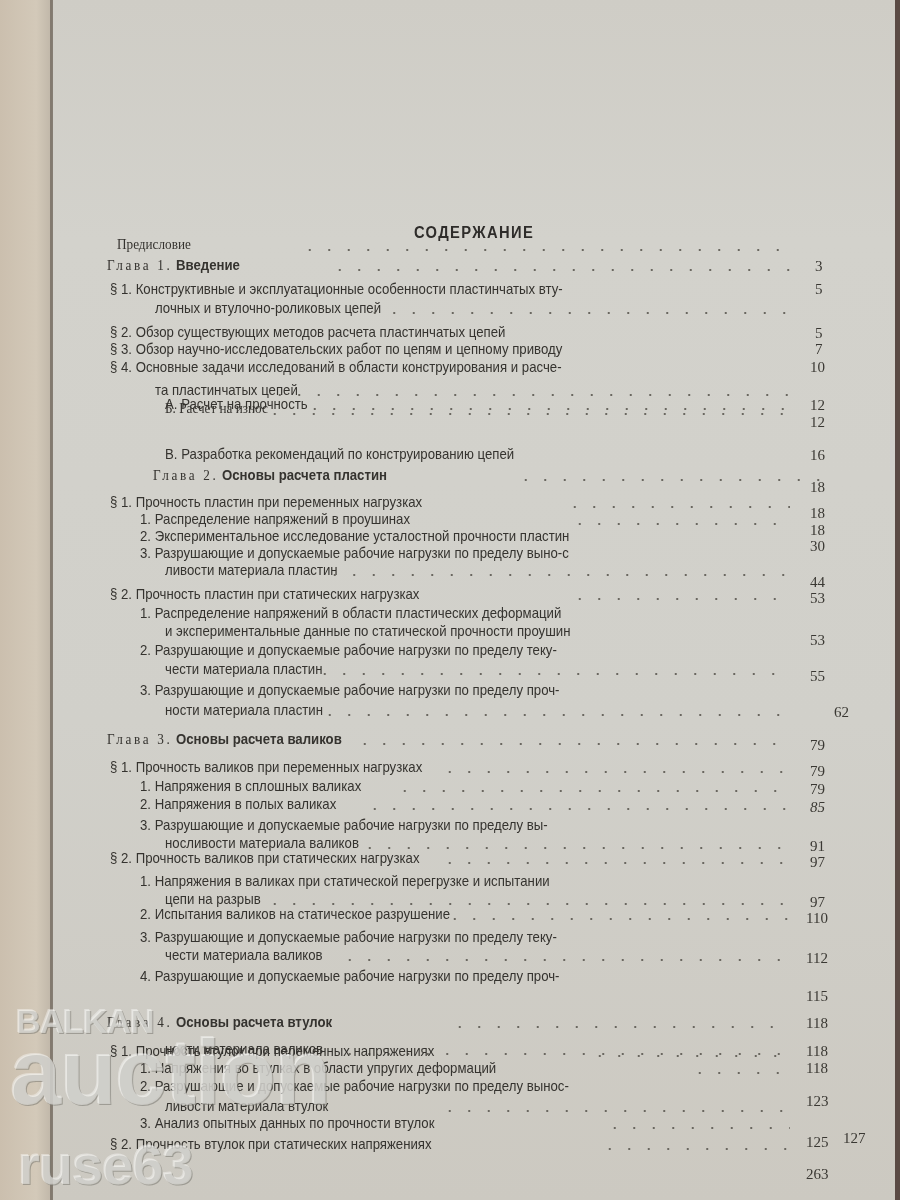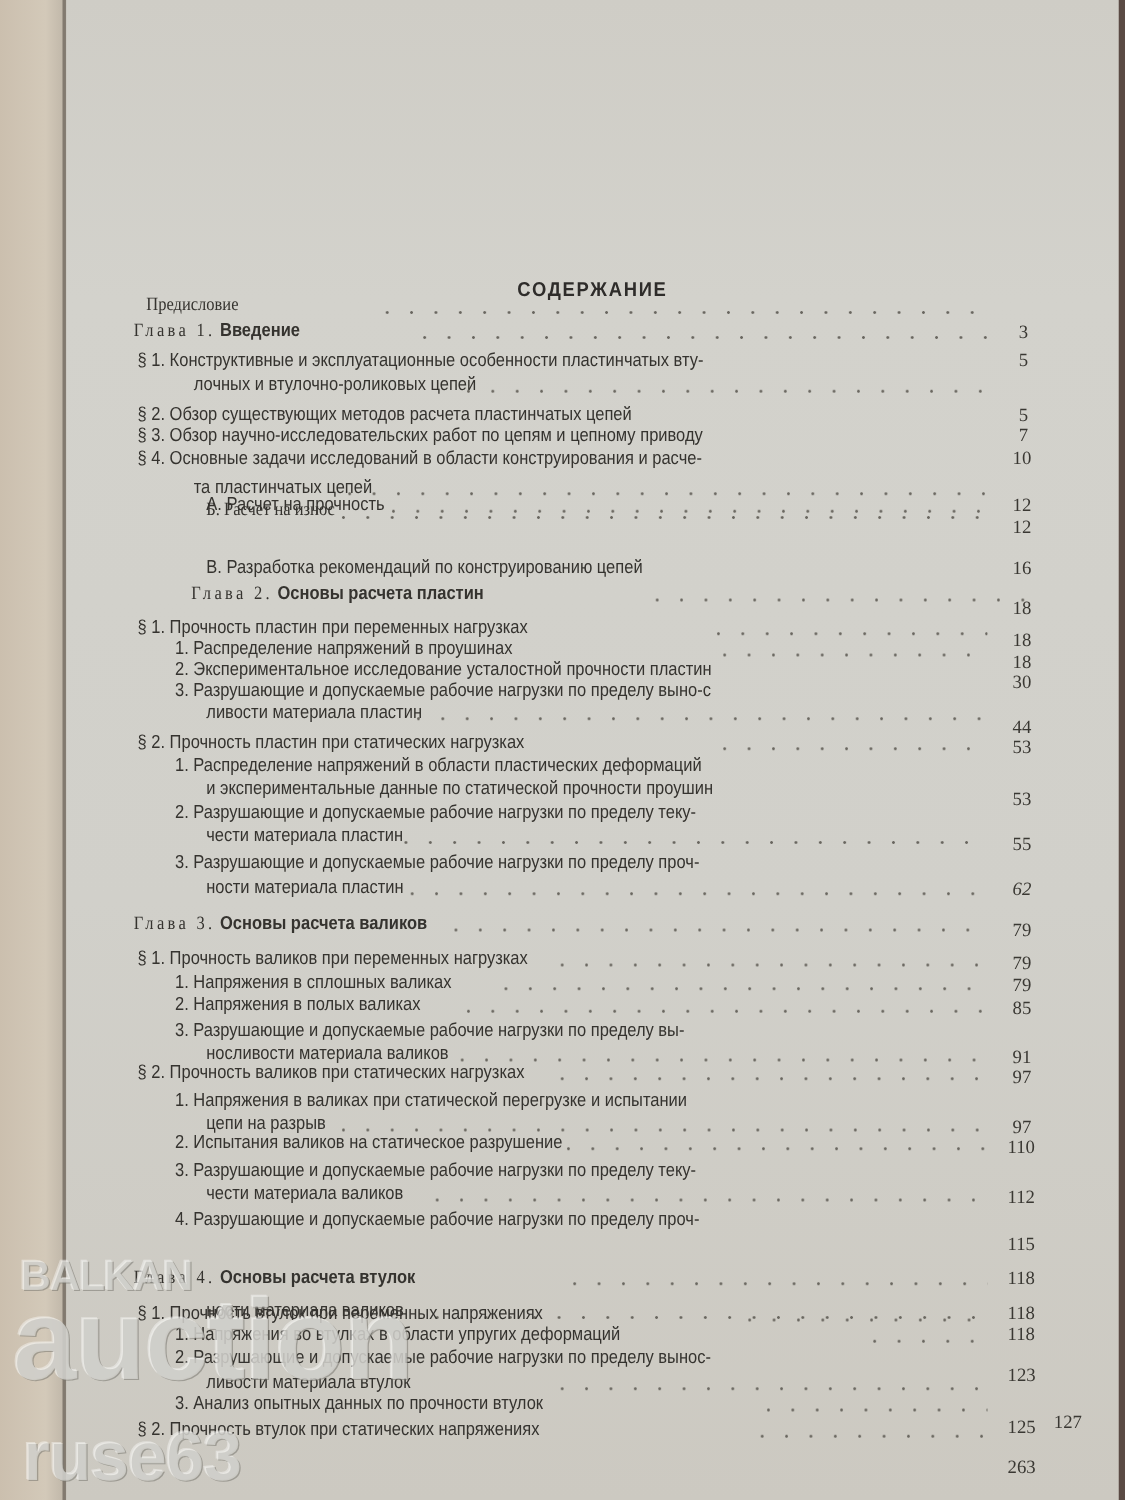--- a/index.html
+++ b/index.html
@@ -164,41 +164,41 @@
         <div class="dots" style="left: 262px; width: 475px; top: 12px;"></div>
       </div>
       <div class="pg" style="top: 668px; left: 757px;">55</div>
       <div class="line" style="top: 681px;">
         <span class="txt" style="left: 87px;">3. Разрушающие и допускаемые рабочие нагрузки по пределу проч-</span>
       </div>
       <div class="line" style="top: 701px;">
         <span class="txt" style="left: 112px;">ности материала пластин</span>
         <div class="dots" style="left: 267px; width: 470px; top: 12px;"></div>
       </div>
-      <div class="pg" style="top: 704px; left: 757px; font-style: italic;">62</div>
+      <div class="pg" style="top: 704px; left: 781px;">62</div>
       <div class="line" style="top: 730px;">
         <span class="txt" style="left: 54px;"><span class="spaced">Глава 3.</span>  <span class="bold">Основы расчета валиков</span></span>
         <div class="dots" style="left: 302px; width: 435px; top: 12px;"></div>
       </div>
       <div class="pg" style="top: 737px; left: 757px;">79</div>
       <div class="line" style="top: 758px;">
         <span class="txt" style="left: 57px;">§ 1. Прочность валиков при переменных нагрузках</span>
         <div class="dots" style="left: 387px; width: 350px; top: 12px;"></div>
       </div>
       <div class="pg" style="top: 763px; left: 757px;">79</div>
       <div class="line" style="top: 777px;">
         <span class="txt" style="left: 87px;">1. Напряжения в сплошных валиках</span>
         <div class="dots" style="left: 342px; width: 395px; top: 12px;"></div>
       </div>
       <div class="pg" style="top: 781px; left: 757px;">79</div>
       <div class="line" style="top: 795px;">
         <span class="txt" style="left: 87px;">2. Напряжения в полых валиках</span>
         <div class="dots" style="left: 312px; width: 425px; top: 12px;"></div>
       </div>
-      <div class="pg" style="top: 799px; left: 757px;">85</div>
+      <div class="pg" style="top: 799px; left: 757px; font-style: italic;">85</div>
       <div class="line" style="top: 816px;">
         <span class="txt" style="left: 87px;">3. Разрушающие и допускаемые рабочие нагрузки по пределу вы-</span>
       </div>
       <div class="line" style="top: 834px;">
         <span class="txt" style="left: 112px;">носливости материала валиков</span>
         <div class="dots" style="left: 307px; width: 430px; top: 12px;"></div>
       </div>
       <div class="pg" style="top: 838px; left: 757px;">91</div>
       <div class="line" style="top: 849px;">
         <span class="txt" style="left: 57px;">§ 2. Прочность валиков при статических нагрузках</span>

